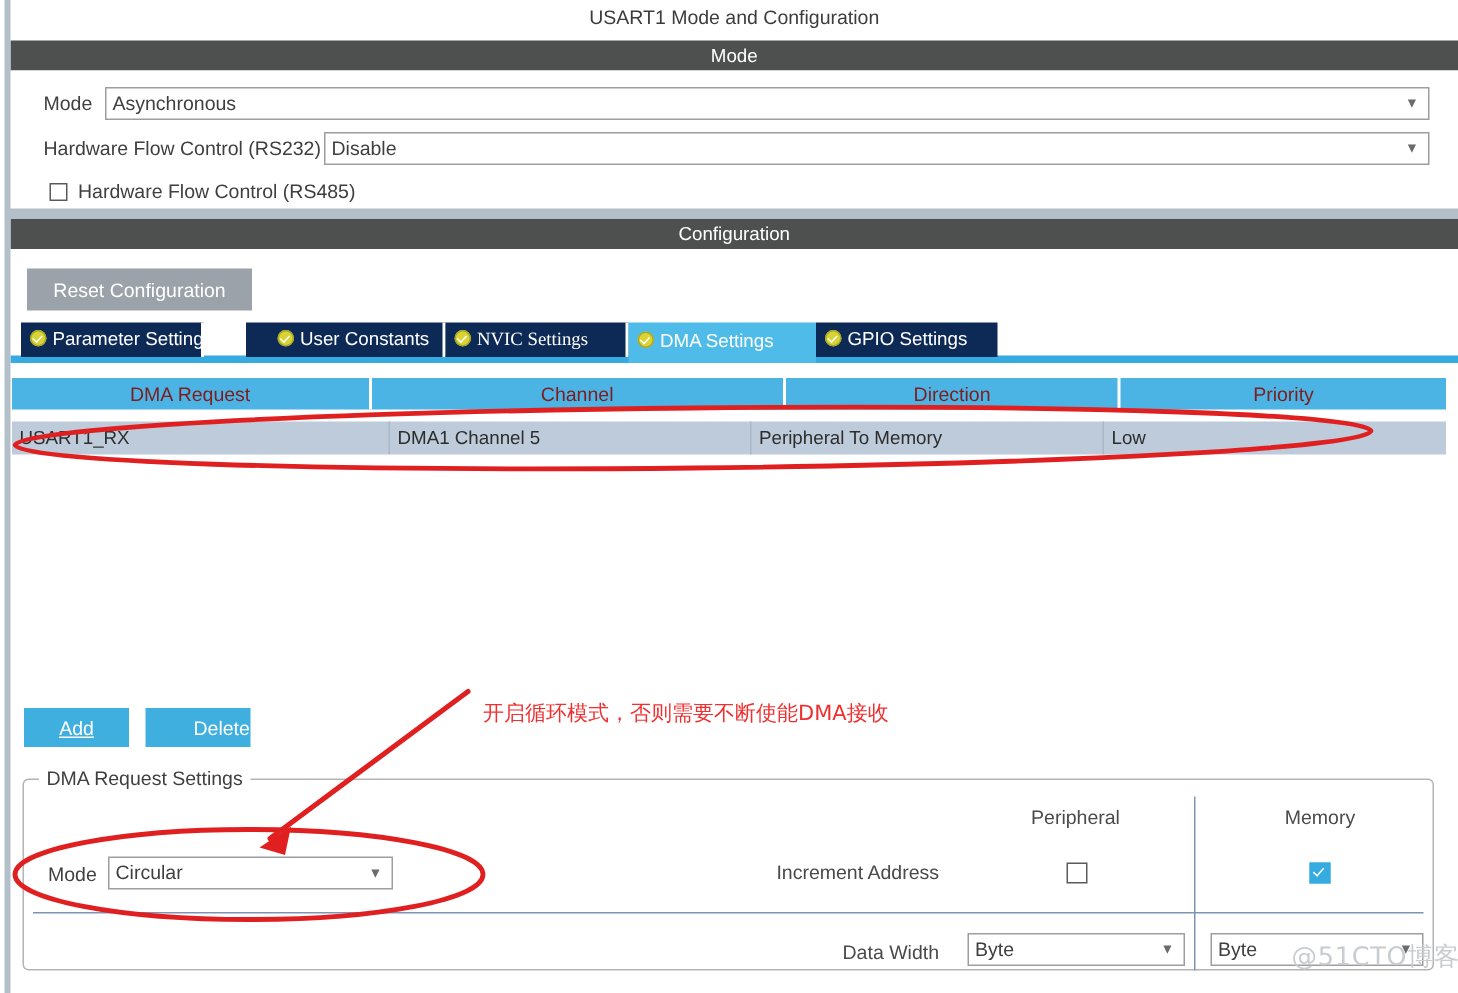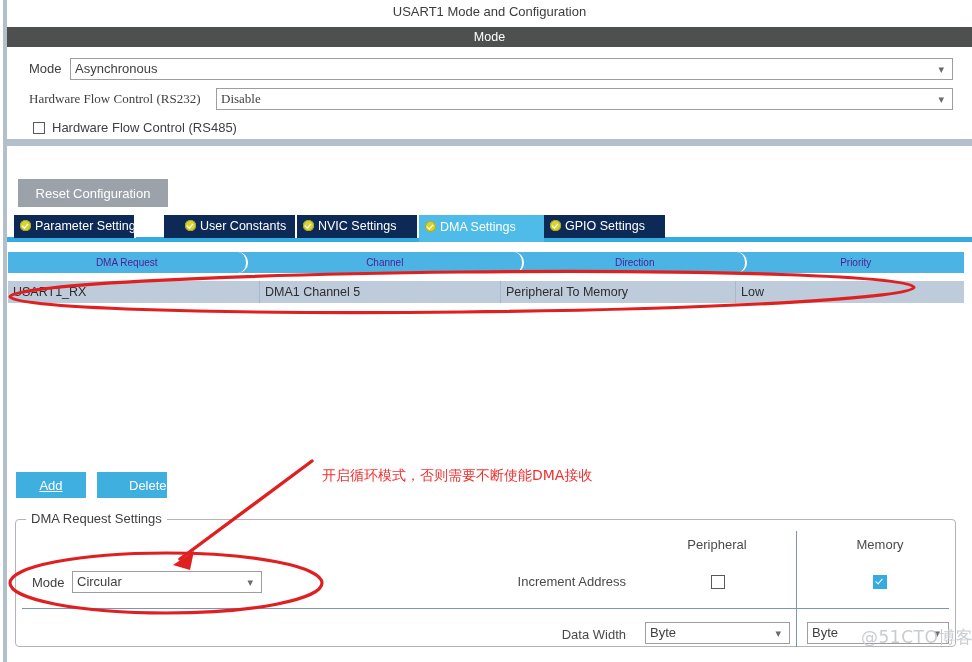--- a/index.html
+++ b/index.html
@@ -227,29 +227,28 @@
   .tbl-head {
     position: absolute;
     left: 8px;
     top: 252px;
     width: 956px;
     height: 21px;
     display: flex;
     background: #4bb4e4;
   }
   .th {
-    color: #4c1d95;
-    font-size: 10px;
+    color: #7f1d1d;
+    font-size: 13px;
     line-height: 21px;
     text-align: center;
     border-right: 2px solid #ffffff;
     box-sizing: border-box;
     overflow: hidden;
     white-space: nowrap;
-    border-radius: 10px;
   }
   .th:last-child { border-right: none; }
 
   .tbl-row {
     position: absolute;
     left: 8px;
     top: 281px;
     width: 956px;
     height: 22px;
     display: flex;
@@ -371,54 +370,55 @@
   <div class="mode-panel">
 
     <div class="field-row" style="left:0;top:11px;width:965px;">
       <span class="field-label" style="left:22px;top:0;">Mode</span>
       <div class="combo" style="left:63px;top:0;width:883px;">
         <span>Asynchronous</span>
         <span class="caret">▾</span>
       </div>
     </div>
 
-    <div class="field-row" style="left:0;top:41px;width:965px;font-family:Liberation Serif, serif;">
+    <div class="field-row" style="left:0;top:41px;width:965px;">
       <span class="field-label" style="left:22px;top:0;">Hardware Flow Control (RS232)</span>
       <div class="combo" style="left:209px;top:0;width:737px;">
         <span>Disable</span>
         <span class="caret">▾</span>
       </div>
     </div>
 
     <div class="field-row" style="left:0;top:70px;width:965px;">
       <span class="chk" style="left:26px;top:5px;"></span>
       <span class="field-label" style="left:45px;top:0;">Hardware Flow Control (RS485)</span>
     </div>
 
   </div>
 
   <div class="gray-gap"></div>
 
+  <div class="section-bar" id="config-bar">Configuration</div>
 
   <div class="config-panel">
     <button class="btn-reset">Reset Configuration</button>
   </div>
 
   <div class="tab-underline"></div>
   <div class="tabstrip">
 
     <div class="tab" style="left:7px;width:122px;">
       <span class="tick"></span><span>Parameter Settings</span>
     </div>
 
     <div class="tab" style="left:157px;width:133px;padding-left:21px;">
       <span class="tick"></span><span>User Constants</span>
     </div>
 
-    <div class="tab" style="left:290px;width:122px;">
+    <div class="tab" style="left:290px;width:122px;font-family:Liberation Serif, serif;">
       <span class="tick"></span><span>NVIC Settings</span>
     </div>
 
     <div class="tab active" style="left:412px;width:125px;border-right:none;">
       <span class="tick"></span><span>DMA Settings</span>
     </div>
 
     <div class="tab" style="left:537px;width:121px;border-right:none;">
       <span class="tick"></span><span>GPIO Settings</span>
     </div>

